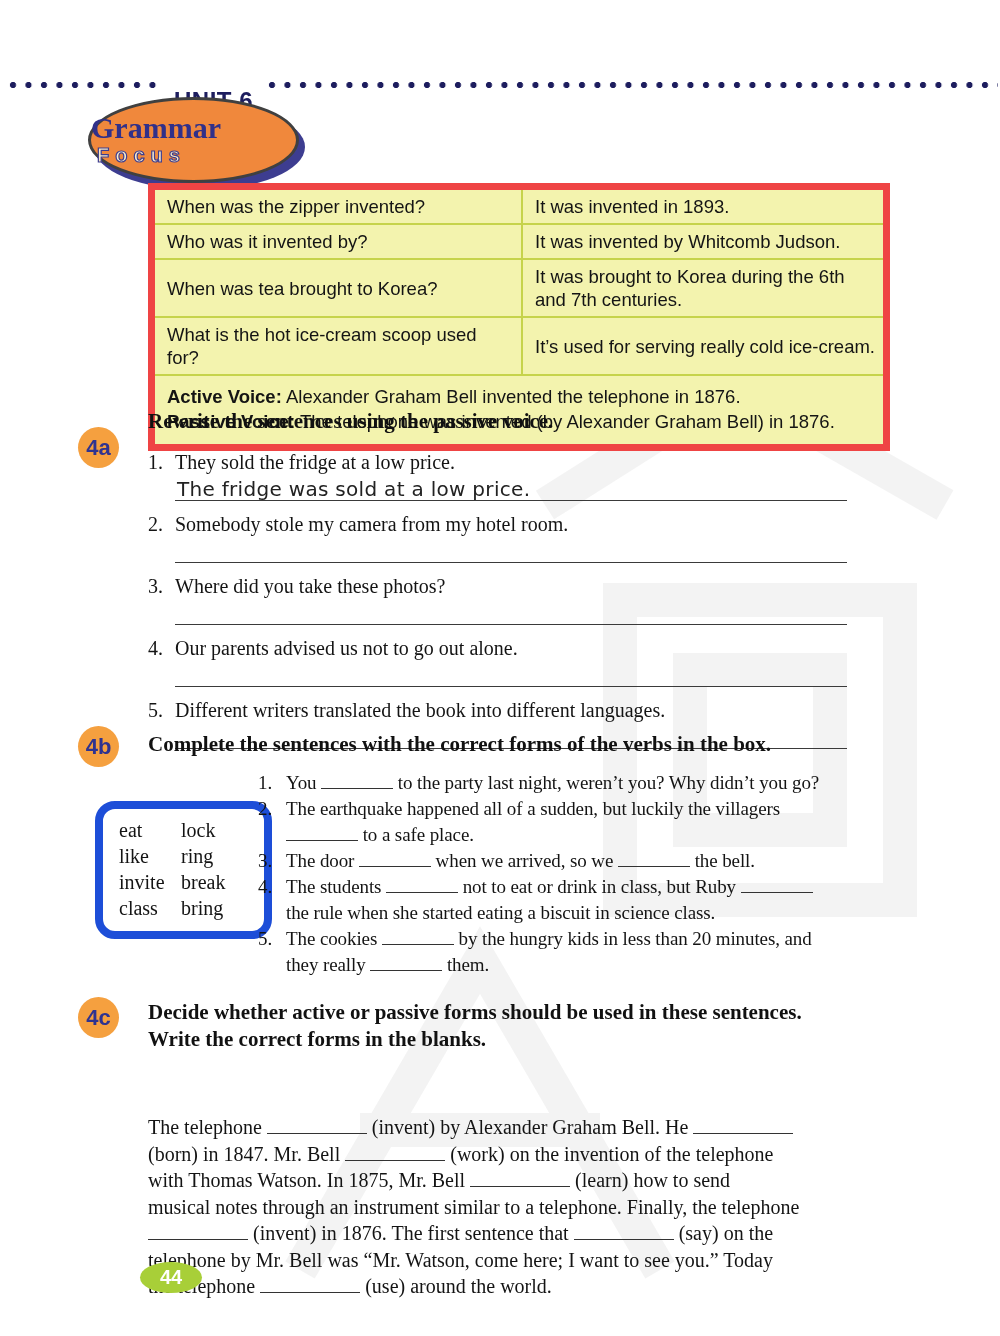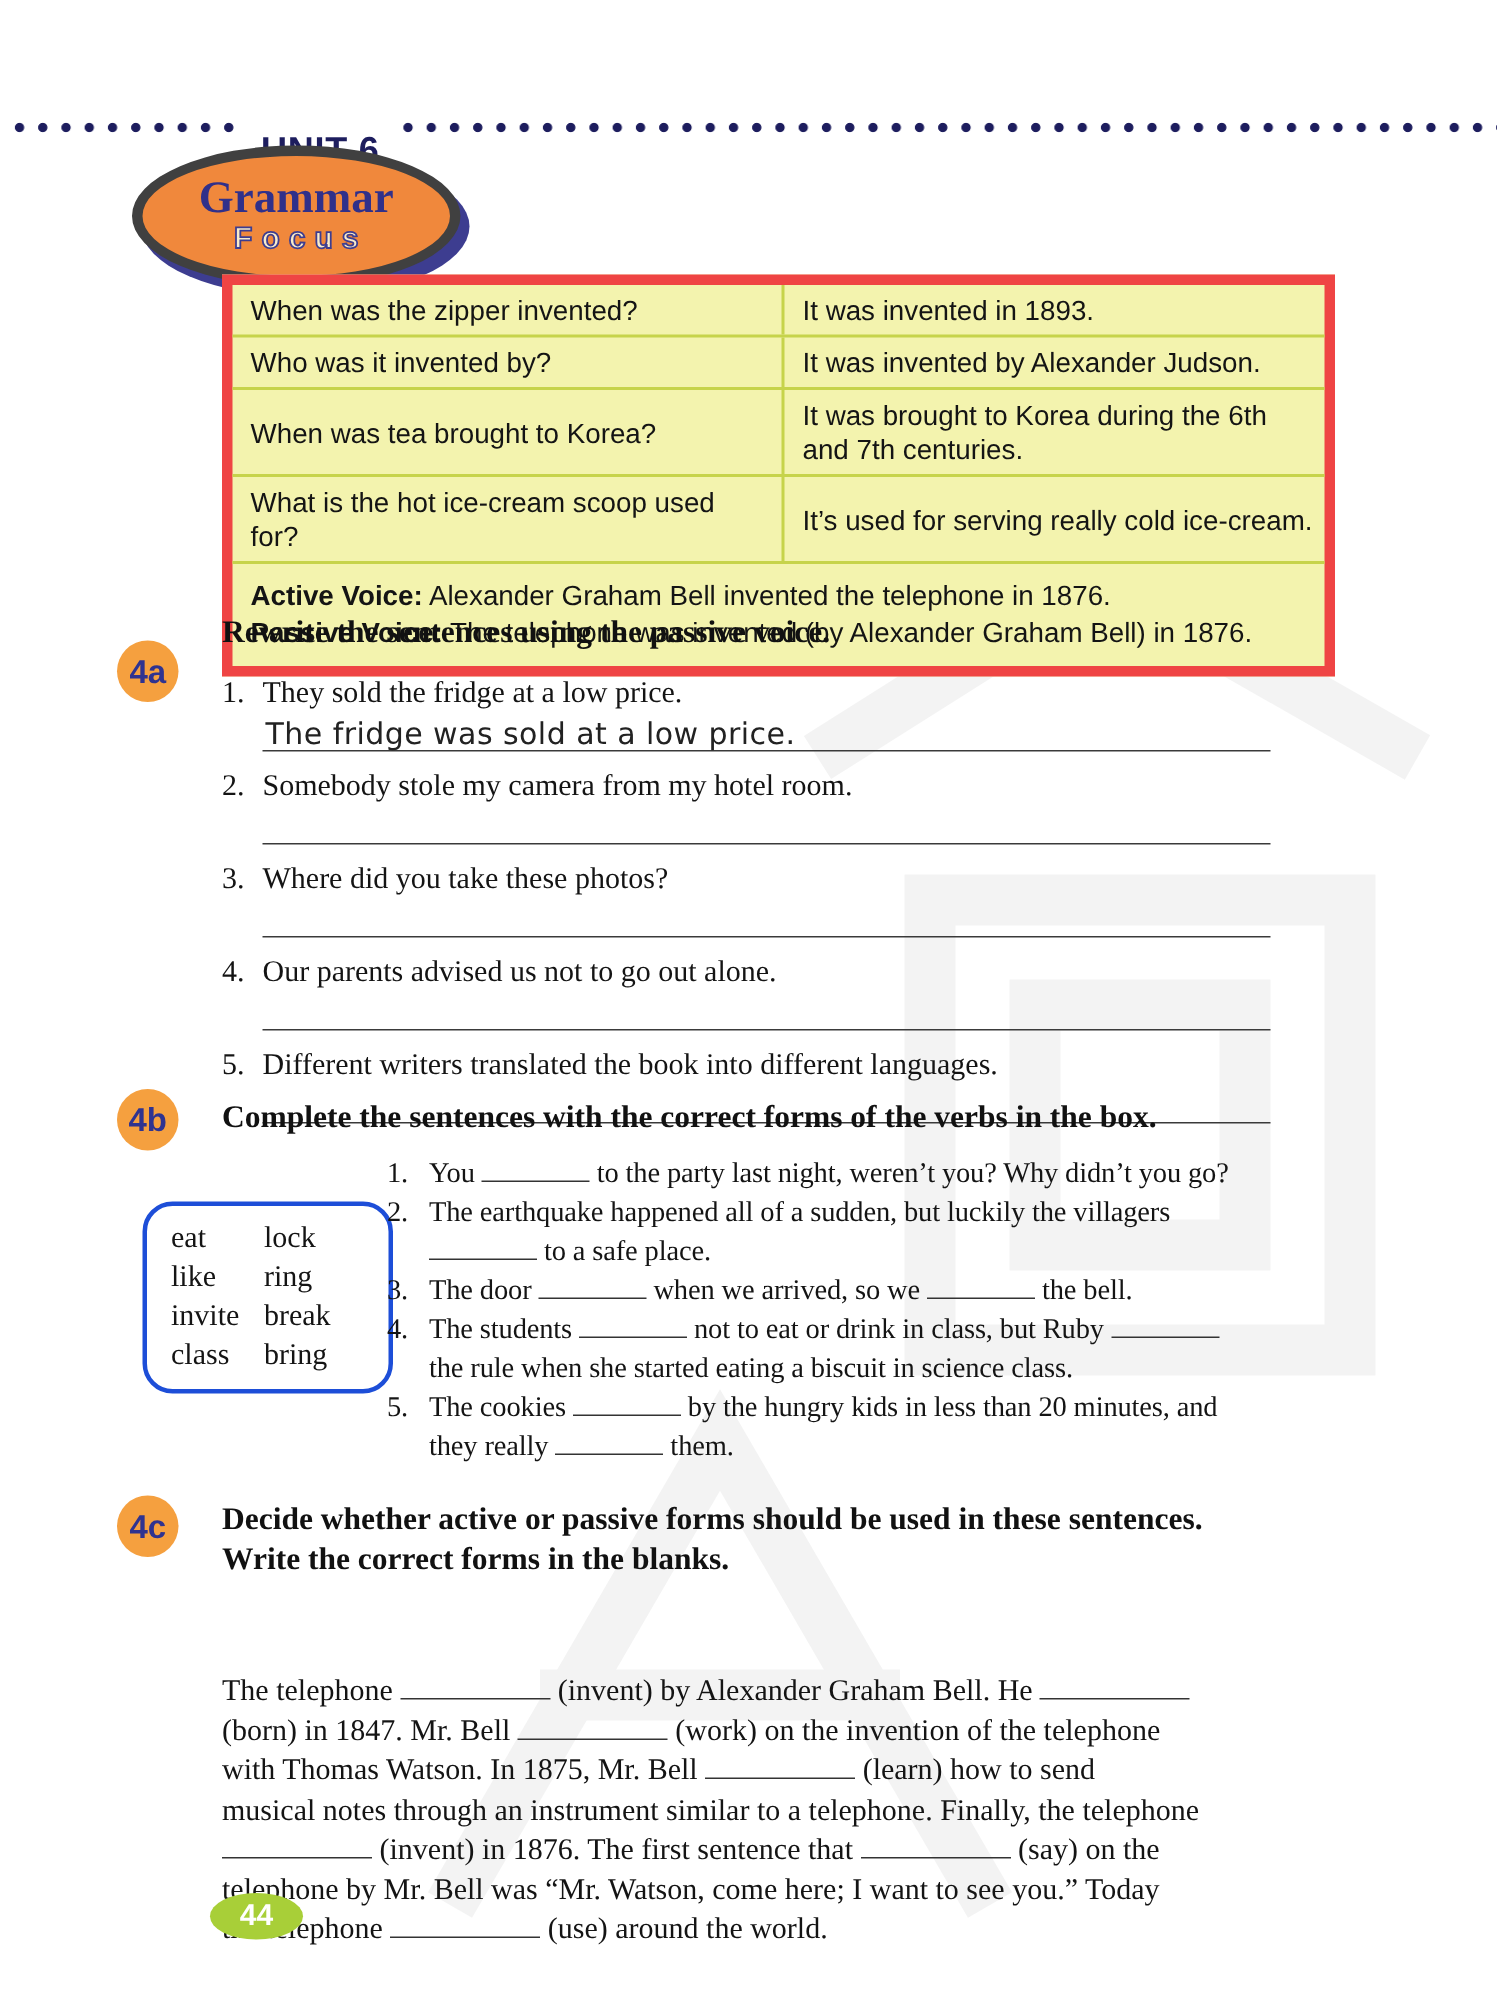--- a/index.html
+++ b/index.html
@@ -13,22 +13,22 @@
   .header-rule{position:absolute;left:8px;right:2px;top:54px;display:flex;align-items:center;gap:14px;}
   .dots{height:10px;background-image:radial-gradient(circle at 5px 5px,#1d1d5e 2.8px,transparent 3.4px);
         background-size:15.5px 10px;background-repeat:repeat-x;}
   .dots.left{width:152px;flex:none;}
   .dots.right{flex:1;}
   .unit-label{font-family:"Liberation Sans",sans-serif;font-weight:bold;font-size:24px;
               color:#1d1d5e;letter-spacing:0.5px;margin-top:33px;}
 
   
   .gf-badge{position:absolute;left:88px;top:97px;width:205px;height:80px;background:#f0883c;
-            border:7px solid #404040;border-radius:50%;box-shadow:6px 7px 0 #3d3d90;
-            display:flex;flex-direction:column;align-items:center;justify-content:center;}
+            border:3px solid #404040;border-radius:50%;box-shadow:6px 7px 0 #3d3d90;
+            display:flex;flex-direction:column;align-items:flex-start;justify-content:center;}
   .gf-line1{font-family:"Liberation Serif",serif;font-weight:bold;font-size:30px;color:#30308a;line-height:30px;}
   .gf-line2{font-family:"Liberation Sans",sans-serif;font-weight:bold;font-size:20px;letter-spacing:6px;
             color:#f8ecca;-webkit-text-stroke:1.2px #3d3d90;line-height:24px;margin-left:6px;}
 
   
   .gtable{position:absolute;left:148px;top:183px;width:742px;background:#f3f3ae;
           border:7px solid #ef4444;box-sizing:border-box;
           font-family:"Liberation Sans",sans-serif;font-size:18.5px;line-height:23px;}
   .gtable .trow{display:flex;border-bottom:2px solid #c6d34b;}
   .gtable .qcell{width:368px;flex:none;padding:5px 8px 5px 12px;border-right:2px solid #c6d34b;
@@ -48,21 +48,21 @@
   .s4a-items{position:absolute;left:148px;top:449px;width:700px;font-size:20px;}
   .item4a{margin-bottom:3px;}
   .item4a .sent{display:flex;line-height:26px;}
   .item4a .num{width:27px;flex:none;}
   .answer-line{margin:2px 0 10px 27px;width:672px;height:24px;border-bottom:1.6px solid #3a3a3a;
                box-sizing:border-box;}
   .handwriting{font-family:"DejaVu Sans",sans-serif;font-size:20px;color:#222;
                letter-spacing:0.3px;line-height:24px;display:block;padding-left:2px;}
 
   
-  .word-box{position:absolute;left:95px;top:801px;width:141px;border:3px solid #1d4ed8;
+  .word-box{position:absolute;left:95px;top:801px;width:141px;border:8px solid #1d4ed8;
             border-radius:20px;background:#fff;padding:8px 4px 10px 16px;box-sizing:content-box;
             display:flex;gap:0;}
   .word-col{display:flex;flex-direction:column;font-size:20px;line-height:26px;}
   .word-col.c1{width:62px;}
   .word-col.c2{width:75px;}
   .s4b-items{position:absolute;left:258px;top:770px;width:660px;font-size:19px;letter-spacing:-0.1px;}
   .item4b{display:flex;}
   .item4b .num{width:28px;flex:none;line-height:26px;}
   .item4b .lines{flex:1;}
   .tline{white-space:nowrap;line-height:26px;}
@@ -118,21 +118,21 @@
         </div>
       <div class="acell">
           <span>It was invented in 1893.</span>
         </div>
     </div>
     <div class="trow">
       <div class="qcell">
           <span>Who was it invented by?</span>
         </div>
       <div class="acell">
-          <span>It was invented by Alexander Judson.</span>
+          <span>It was invented by Whitcomb Judson.</span>
         </div>
     </div>
     <div class="trow">
       <div class="qcell">
           <span>When was tea brought to Korea?</span>
         </div>
       <div class="acell">
           <span>It was brought to Korea during the 6th and 7th centuries.</span>
         </div>
     </div>

